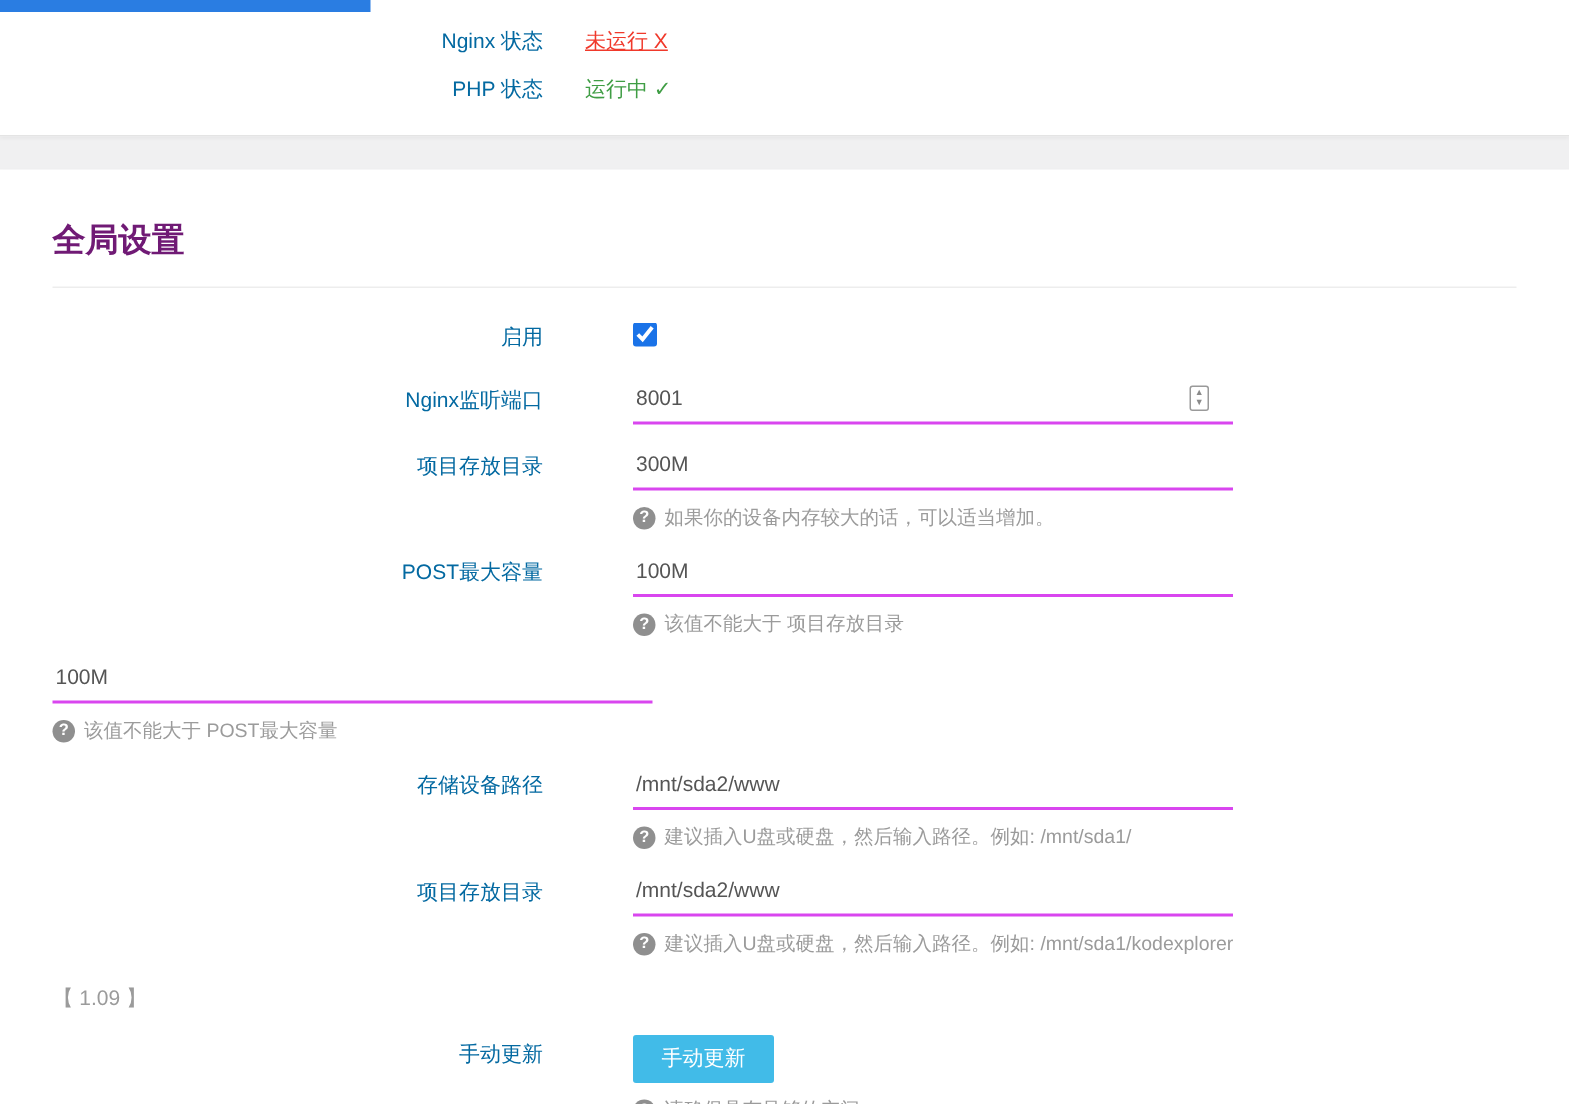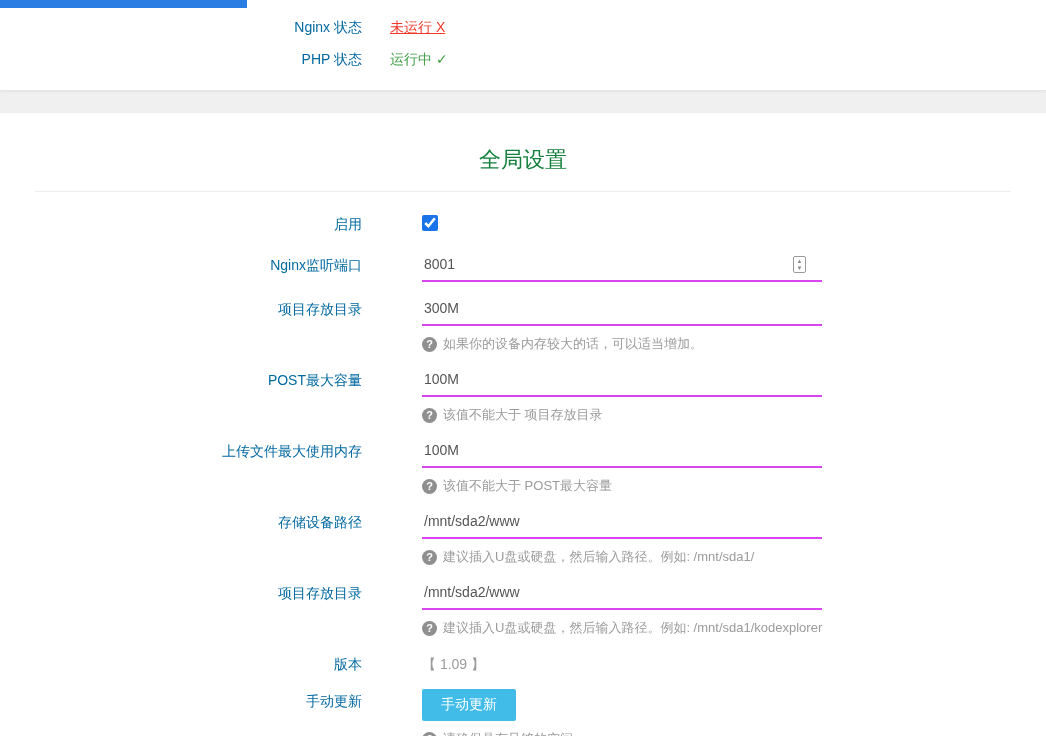--- a/index.html
+++ b/index.html
@@ -48,24 +48,23 @@
 
   
   .settings-card {
     padding: 26px 35px 30px;
     box-shadow: 0 1px 3px rgba(0,0,0,0.05);
     min-height: 600px;
   }
   .settings-card .row-label { width: 355px; padding-top: 4px; }
   .settings-title {
     font-size: 22px;
-    font-weight: 400;
-    color: #15803d;
+    font-weight: 700;
+    color: #701a75;
     margin: 6px 0 16px;
-    text-align: center;
   }
   .settings-divider {
     border: none;
     border-top: 1px solid #ededed;
     margin: 0 0 20px;
   }
   .form-row { display: flex; align-items: flex-start; margin-bottom: 15px; gap: 32px; }
   .row-control { position: relative; width: 400px; }
   .line-input {
     width: 100%;
@@ -189,21 +188,20 @@
     <div class="row-control">
       <input type="text" class="line-input" value="100M" style="">
       <div class="help-line">
         <span class="q-icon">?</span>
         <span class="help-text">该值不能大于 项目存放目录</span>
       </div>
     </div>
   </div>
 
   <div class="form-row">
-    <label class="row-label">上传文件最大使用内存</label>
     <div class="row-control">
       <input type="text" class="line-input" value="100M" style="">
       <div class="help-line">
         <span class="q-icon">?</span>
         <span class="help-text">该值不能大于 POST最大容量</span>
       </div>
     </div>
   </div>
 
   <div class="form-row">
@@ -222,21 +220,20 @@
     <div class="row-control">
       <input type="text" class="line-input" value="/mnt/sda2/www" style="">
       <div class="help-line">
         <span class="q-icon">?</span>
         <span class="help-text">建议插入U盘或硬盘，然后输入路径。例如: /mnt/sda1/kodexplorer</span>
       </div>
     </div>
   </div>
 
   <div class="form-row">
-    <label class="row-label">版本</label>
     <div class="row-control">
       <span class="version-text">【 1.09 】</span>
     </div>
   </div>
 
   <div class="form-row">
     <label class="row-label">手动更新</label>
     <div class="row-control">
       <button class="update-button">手动更新</button>
       <div class="help-line">

